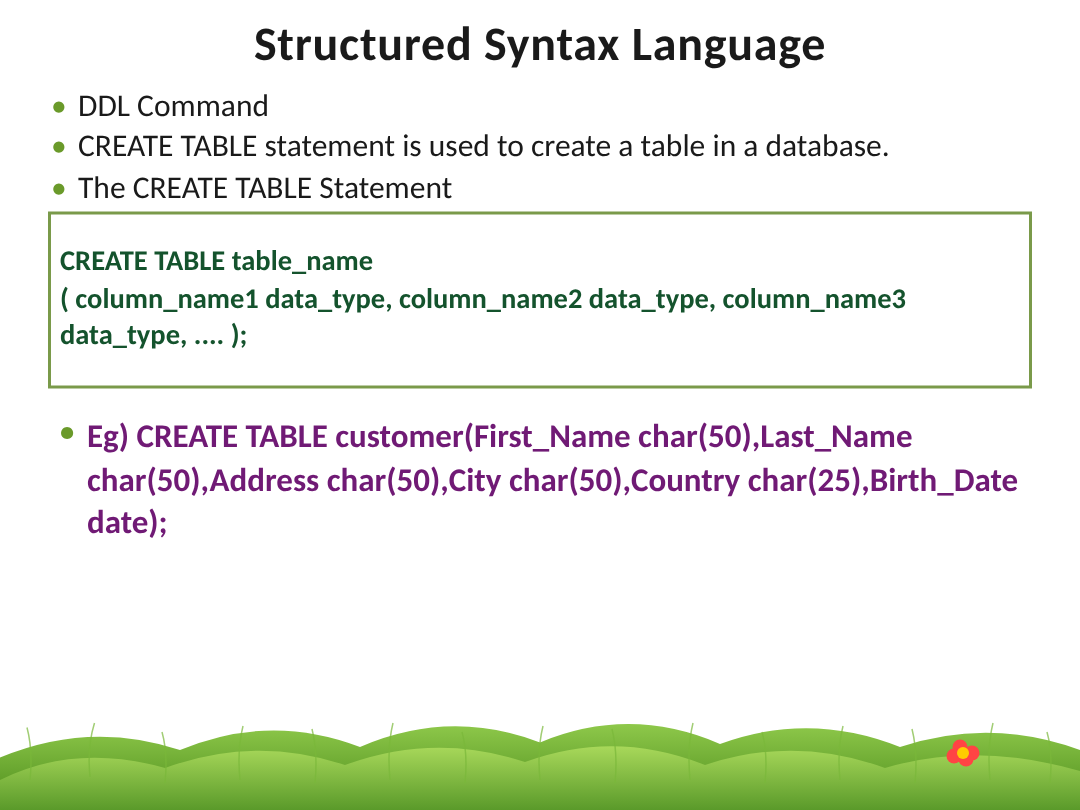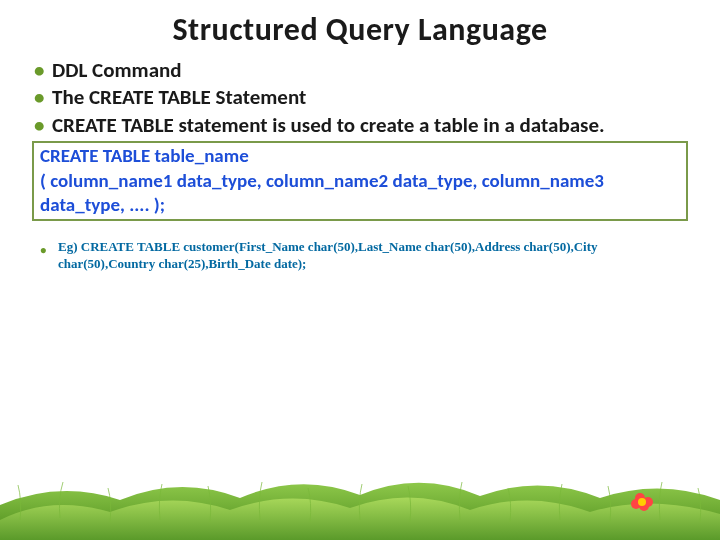--- a/index.html
+++ b/index.html
@@ -24,54 +24,53 @@
     color: #1a1a1a;
     margin-bottom: 8px;
     letter-spacing: 0.5px;
   }
   .bullets1 {
     list-style: none;
     margin-bottom: 2px;
   }
   .bullets1 li {
     font-size: 21px;
-    font-weight: bold;
+    font-weight: normal;
     color: #1a1a1a;
     line-height: 1.3;
     padding-left: 22px;
     position: relative;
   }
   .bullets1 li::before {
     content: "•";
     position: absolute;
     left: 4px;
     color: #6a9a2a;
     font-size: 21px;
   }
   .syntax-box {
     border: 2px solid #7a9a4a;
-    padding: 1px 6px;
+    padding: 20px 6px;
     margin: 0 2px 18px 2px;
     font-size: 19px;
     font-weight: bold;
-    color: #1d4ed8;
+    color: #14532d;
     line-height: 1.3;
   }
   .bullets2 {
     list-style: none;
   }
   .bullets2 li {
-    font-size: 13px;
+    font-size: 22px;
     font-weight: bold;
-    color: #0369a1;
+    color: #701a75;
     line-height: 1.3;
     padding-left: 28px;
     position: relative;
     margin-bottom: 2px;
-    font-family: Liberation Serif, serif;
   }
   .bullets2 li::before {
     content: "•";
     position: absolute;
     left: 10px;
     color: #6a9a2a;
     font-size: 19px;
   }
   .grass {
     position: absolute;
@@ -79,26 +78,26 @@
     left: 0;
     width: 100%;
     height: 90px;
     pointer-events: none;
   }
 </style>
 </head>
 <body>
 
 <div class="slide">
-  <h1 class="title">Structured Query Language</h1>
+  <h1 class="title">Structured Syntax Language</h1>
 
   <ul class="bullets1">
     <li>DDL  Command</li>
+    <li>CREATE TABLE statement is used to create a table in a database.</li>
     <li>The CREATE TABLE Statement</li>
-    <li>CREATE TABLE statement is used to create a table in a database.</li>
   </ul>
 
   <div class="syntax-box">CREATE TABLE table_name<br>( column_name1 data_type, column_name2 data_type, column_name3 data_type, .... );</div>
 
   <ul class="bullets2">
     <li>Eg) CREATE TABLE customer(First_Name char(50),Last_Name char(50),Address char(50),City char(50),Country char(25),Birth_Date date);</li>
   </ul>
 
   <svg class="grass" viewBox="0 0 720 90" preserveAspectRatio="none">
     <defs>

